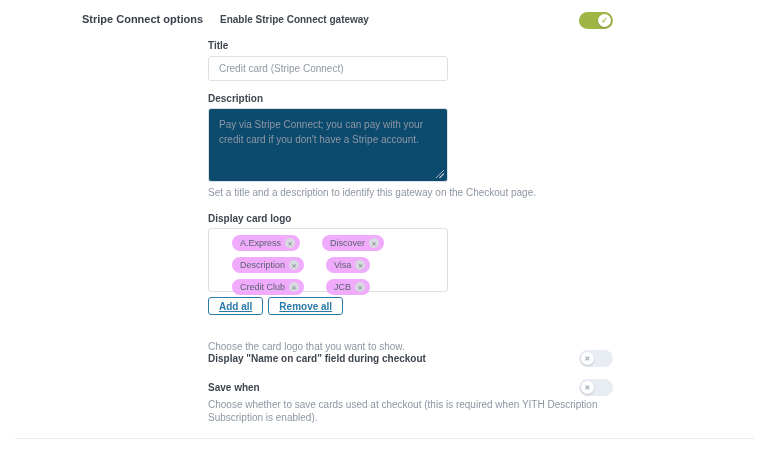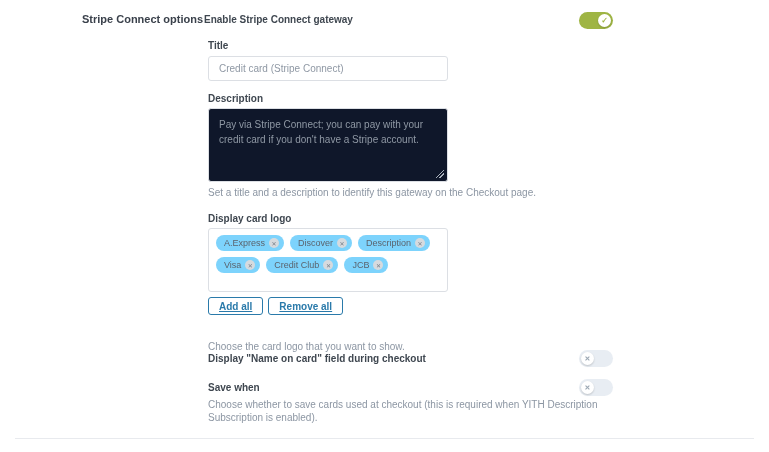--- a/index.html
+++ b/index.html
@@ -23,48 +23,48 @@
   .toggle.off .knob { left:2px; color:#9aa6b2; font-size:7px; font-weight:bold; }
 
   
   .text-input { left:208px; width:240px; height:25px; border:1px solid #dcdfe4; border-radius:3px;
     padding:0 10px; font-size:10px; color:#8f98a4; background:#fff; outline:none;
     font-family:"Liberation Sans", sans-serif; }
 
   
   .textarea { left:208px; top:108px; width:240px; height:74px; border:1px solid #dcdfe4;
     border-radius:3px; padding:8px 10px; font-size:10px; line-height:15px; color:#8f98a4;
-    background:#0f172a; cursor:text; }
+    background:#0c4a6e; cursor:text; }
   .resize-handle { position:absolute; right:3px; bottom:3px; width:8px; height:8px;
     background:linear-gradient(135deg, transparent 45%, #aab2bc 45%, #aab2bc 54%,
       transparent 54%, transparent 68%, #aab2bc 68%, #aab2bc 77%, transparent 77%); }
 
   
   .tag-box { left:208px; top:228px; width:240px; height:64px; border:1px solid #dcdfe4;
     border-radius:3px; background:#fff; padding:6px 7px; display:flex; flex-wrap:wrap;
     align-content:flex-start; gap:6px; cursor:text; }
-  .tag { display:inline-flex; align-items:center; height:16px; background:#7dd3fc;
-    border-radius:8px; padding:0 5px 0 8px; font-size:9px; color:#5b636d; gap:4px; }
+  .tag { display:inline-flex; align-items:center; height:16px; background:#f0abfc;
+    border-radius:8px; padding:0 5px 0 8px; font-size:9px; color:#5b636d; gap:4px;margin-left:16px; }
   .tag-x { width:10px; height:10px; border-radius:50%; background:#d6dade; color:#767e88;
     font-size:6px; display:flex; align-items:center; justify-content:center; cursor:pointer; }
 
   
   .btn-row { left:208px; top:297px; display:flex; gap:5px; }
   .btn { height:18px; padding:0 10px; background:#fff; border:1px solid #2a7aaa; color:#2a7aaa;
     border-radius:3px; font-size:10px; font-weight:bold; cursor:pointer;
     font-family:"Liberation Sans", sans-serif;text-decoration:underline; }
 
   .divider { left:15px; top:438px; width:739px; height:1px; background:#e8eaee; }
 </style>
 </head>
 <body>
 
 <div class="abs section-title">Stripe Connect options</div>
 
-<div class="abs field-label" style="left:204px; top:14px;">Enable Stripe Connect gateway</div>
+<div class="abs field-label" style="left:220px; top:14px;">Enable Stripe Connect gateway</div>
 <div class="abs toggle on" style="left:579px; top:12px;">
   <span class="knob">✓</span>
 </div>
 
 <div class="abs field-label" style="left:208px; top:40px;">Title</div>
 <input class="abs text-input" style="top: 56px;" type="text" value="Credit card (Stripe Connect)">
 
 <div class="abs field-label" style="left:208px; top:93px;">Description</div>
 <div class="abs textarea">
   <span>Pay via Stripe Connect; you can pay with your credit card if you don't have a Stripe account.</span>

